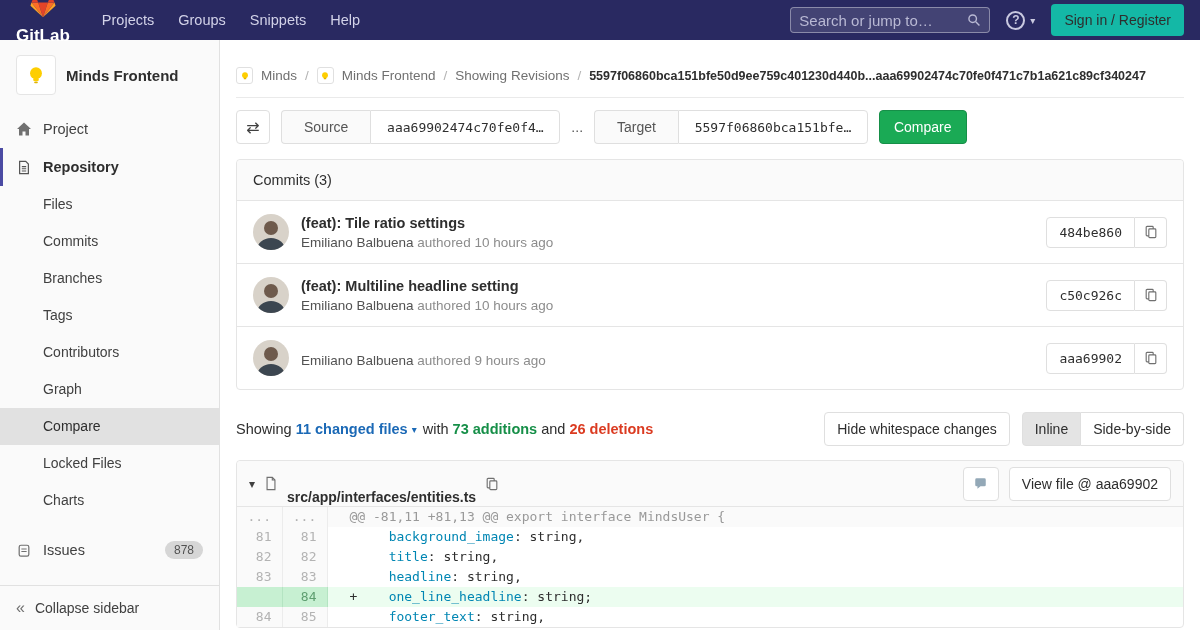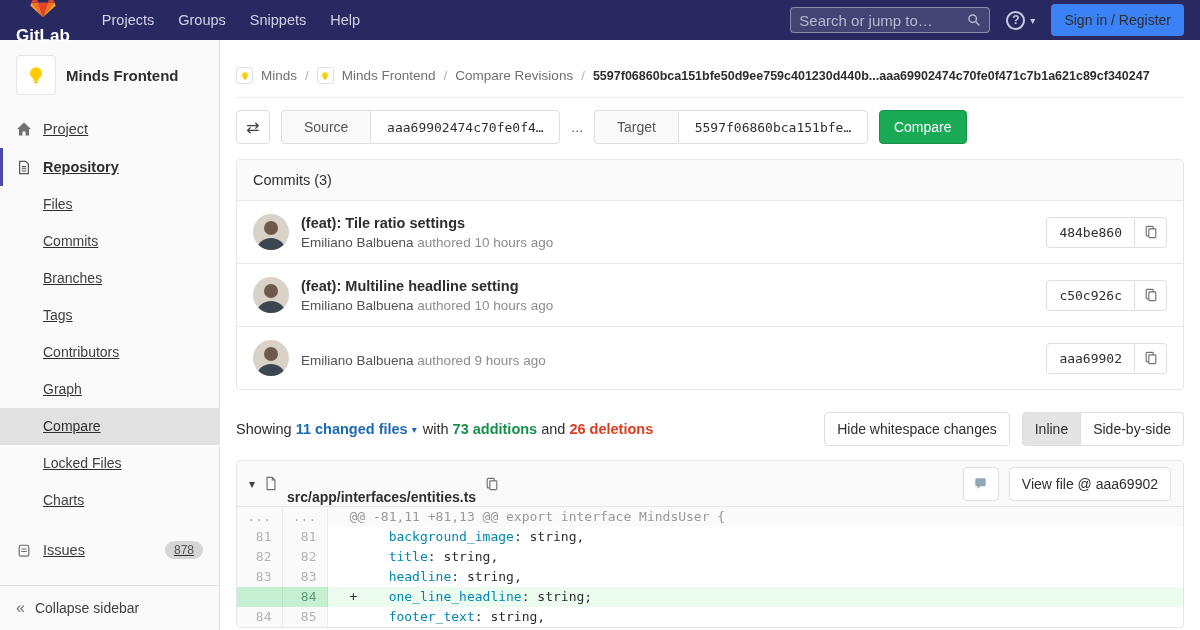--- a/index.html
+++ b/index.html
@@ -13,28 +13,28 @@
   .brand-name { color:#fff; font-weight:700; font-size:17px; }
   .nav-menu { display:flex; margin-left:20px; }
   .nav-item { color:#d2d2e8; font-size:14.5px; line-height:40px; padding:0 12px; cursor:pointer;text-align:center; }
   .nav-right { margin-left:auto; display:flex; align-items:center; gap:16px; }
   .search-box { display:flex; align-items:center; width:200px; height:26px; background:rgba(255,255,255,0.12); border:1px solid rgba(255,255,255,0.38); border-radius:4px; padding:0 8px; }
   .search-input { flex:1; background:transparent; border:none; outline:none; color:#fff; font-size:15px; font-family:inherit; min-width:0; }
   .search-input::placeholder { color:#b9b9d4; }
   .help-menu { display:flex; align-items:center; gap:5px; color:#c9c9e0; cursor:pointer; }
   .q-circle { width:19px; height:19px; border:2px solid #c9c9e0; border-radius:50%; font-size:12px; font-weight:700; display:flex; align-items:center; justify-content:center; }
   .caret { font-size:10px; color:#c9c9e0; }
-  .signin-btn { background:#3b82f6; color:#2e2e2e; border:none; border-radius:4px; padding:8px 13px; font-size:14px; cursor:pointer; }
+  .signin-btn { background:#14b8a6; color:#2e2e2e; border:none; border-radius:4px; padding:8px 13px; font-size:14px; cursor:pointer; }
 
   
   .sidebar { position:fixed; top:40px; left:0; bottom:0; width:220px; background:#fafafa; border-right:1px solid #e1e1e1; display:flex; flex-direction:column; z-index:10; }
   .project-head { display:flex; align-items:center; gap:10px; padding:15px 16px; }
   .project-avatar { width:40px; height:40px; background:#fff; border:1px solid #e5e5e5; border-radius:4px; display:flex; align-items:center; justify-content:center; flex-shrink:0; }
   .project-name { font-weight:700; font-size:15px; color:#2e2e2e; }
-  .side-nav { flex:1; overflow:hidden;text-decoration:underline; }
+  .side-nav { flex:1; overflow:hidden; }
   .side-item { display:flex; align-items:center; gap:11px; padding:11px 16px; color:#404040; font-size:14.5px; cursor:pointer; }
   .side-item .s-icon { width:16px; display:flex; justify-content:center; }
   .side-item.active-section { box-shadow:inset 3px 0 0 #4b4ba3; font-weight:700; color:#2e2e2e; }
   .sub-list { list-style:none; }
   .sub-item { padding:8px 16px 8px 43px; font-size:14px; color:#404040; cursor:pointer; line-height:21px; }
   .sub-item.active { background:#e1e1e1; color:#2e2e2e; }
   .issues-item { margin-top:11px; }
   .count-badge { margin-left:auto; background:#d6d6d6; color:#525252; border-radius:10px; padding:2px 9px; font-size:12px; }
   .collapse-bar { border-top:1px solid #e1e1e1; padding:14px 16px; display:flex; align-items:center; gap:10px; color:#404040; font-size:14px; cursor:pointer; background:#fafafa; }
   .collapse-glyph { font-size:16px; color:#707070; line-height:1; }
@@ -210,21 +210,21 @@
     <span class="crumb">Minds</span>
     <span class="crumb-sep">/</span>
     <span class="crumb-icon">
       <svg width="10" height="10" viewBox="0 0 24 24">
           <circle cx="12" cy="10" r="7" fill="#fece00"></circle>
           <rect x="9" y="16" width="6" height="4" rx="1" fill="#e0b400"></rect>
         </svg>
     </span>
     <span class="crumb">Minds Frontend</span>
     <span class="crumb-sep">/</span>
-    <span class="crumb">Compare Revisions</span>
+    <span class="crumb">Showing Revisions</span>
     <span class="crumb-sep">/</span>
     <span class="crumb-current">5597f06860bca151bfe50d9ee759c401230d440b...aaa69902474c70fe0f471c7b1a621c89cf340247</span>
   </div>
 
   <div class="compare-form">
     <button class="icon-btn">
       <span>⇄</span>
     </button>
     <div class="input-group">
       <span class="input-addon">Source</span>

